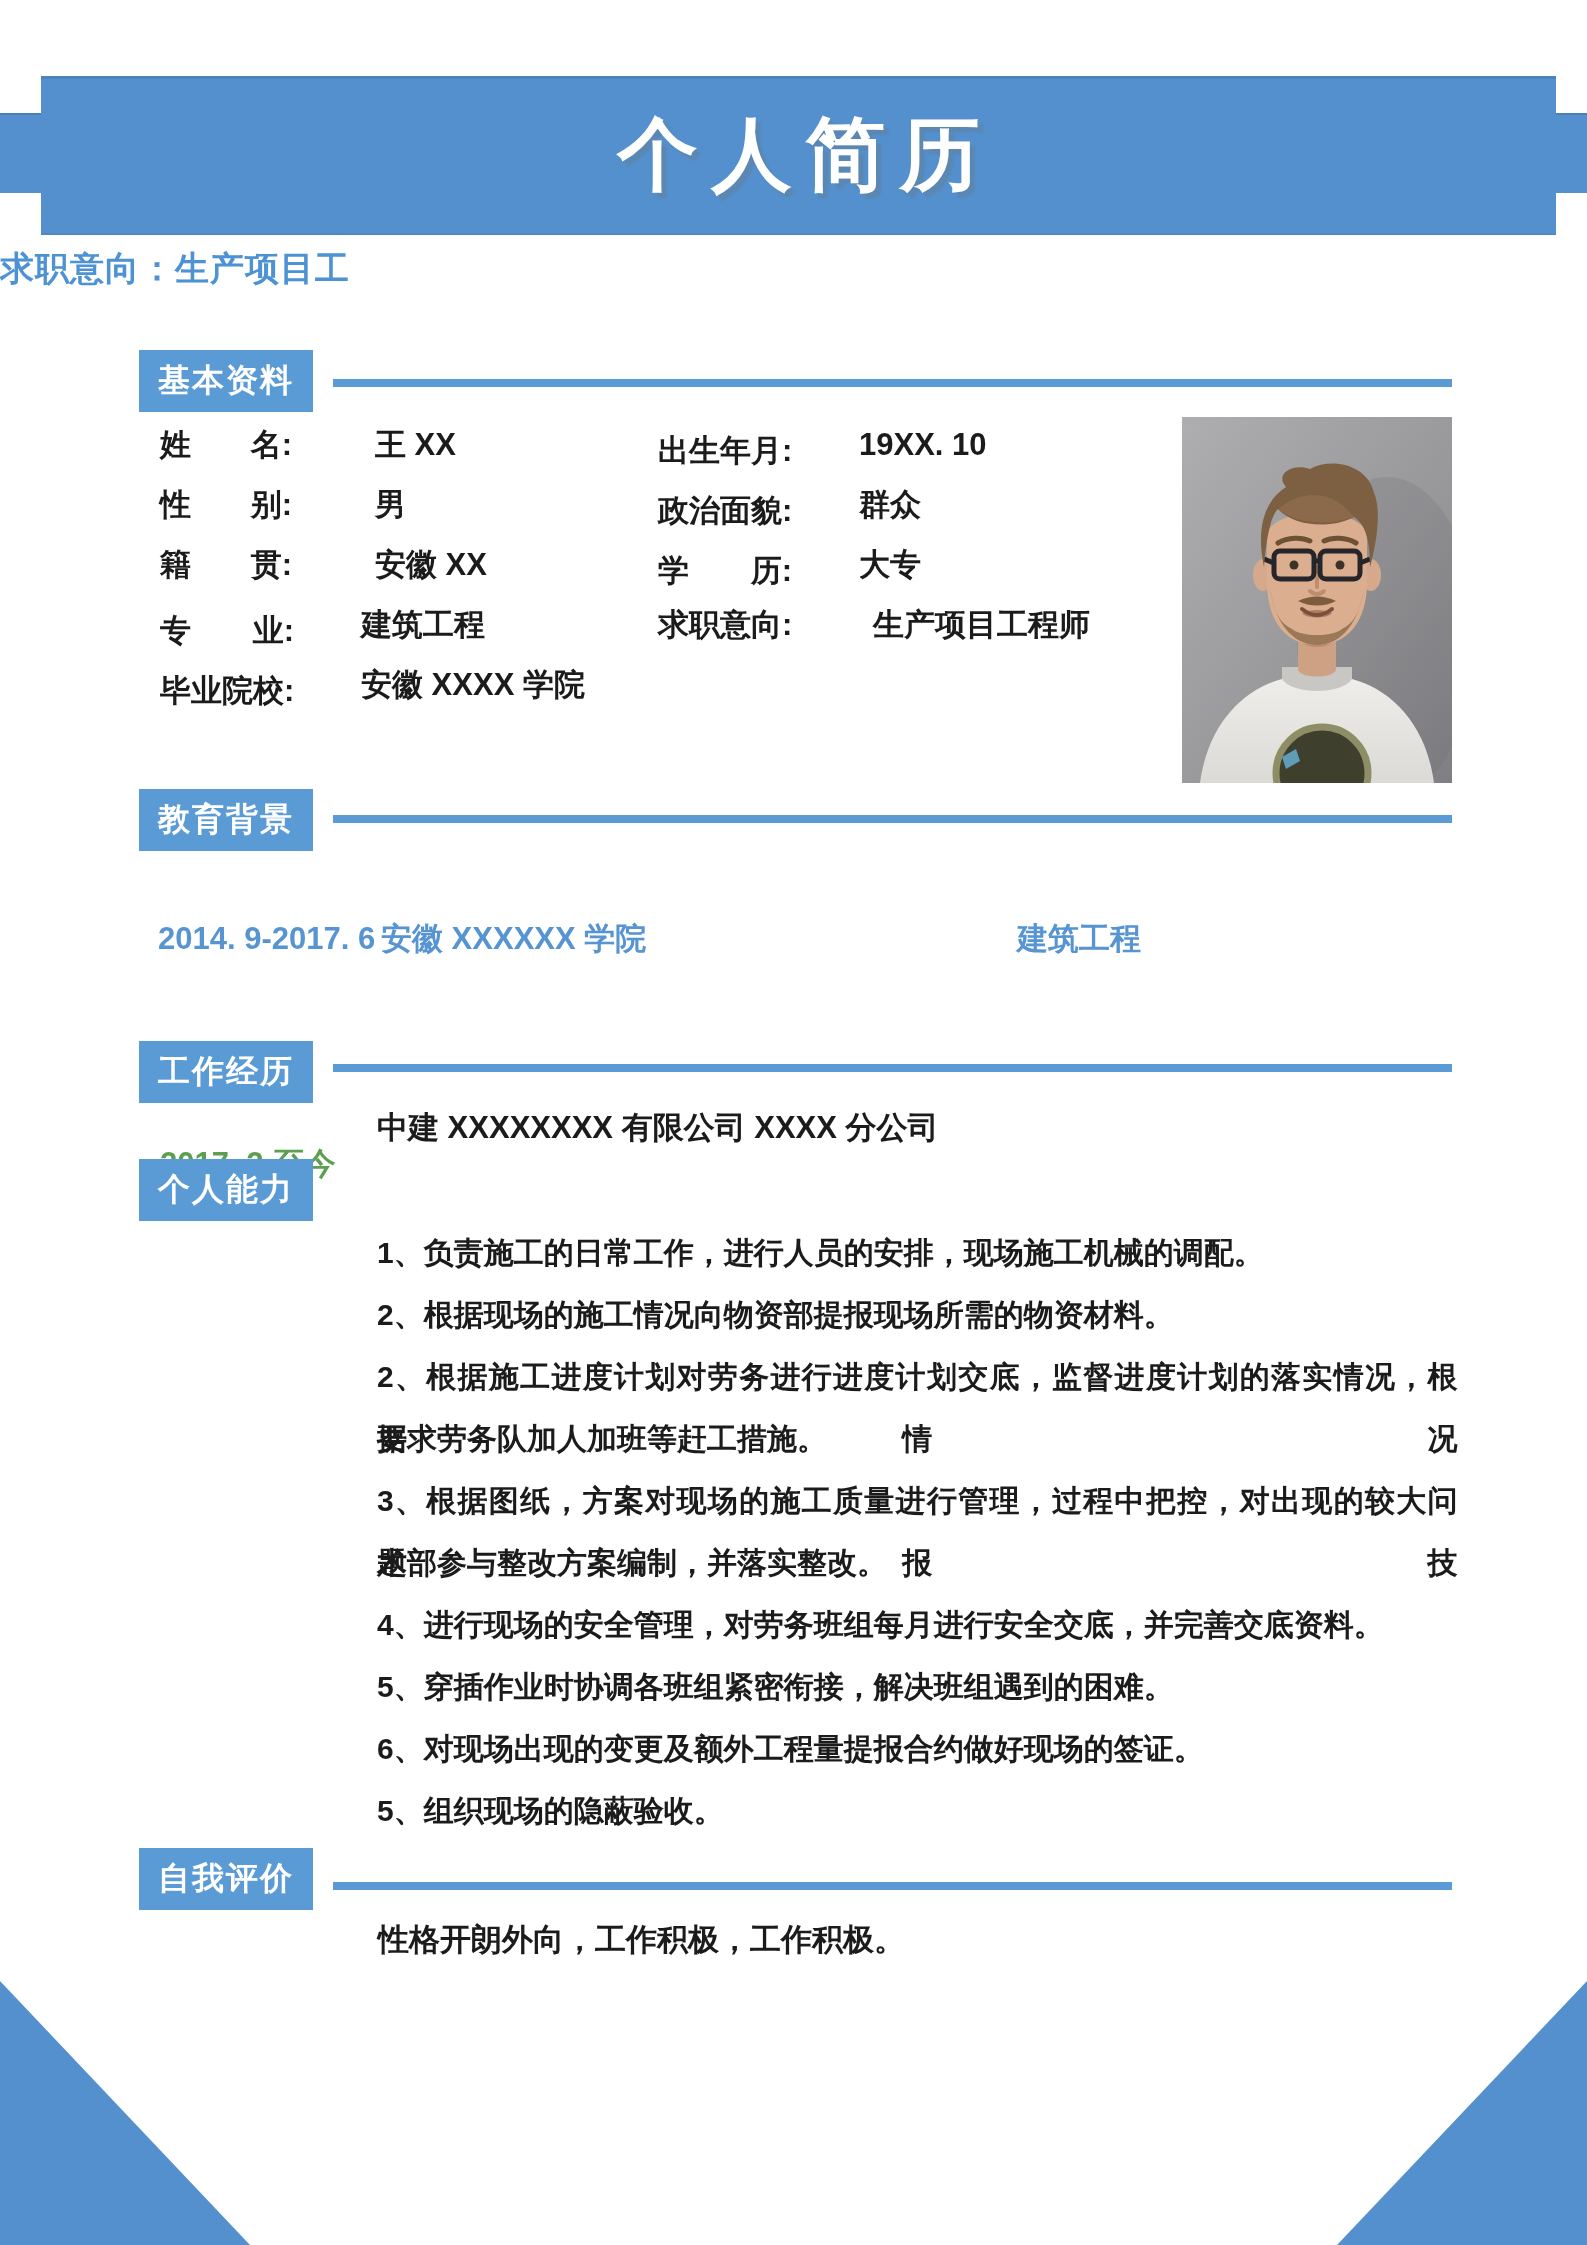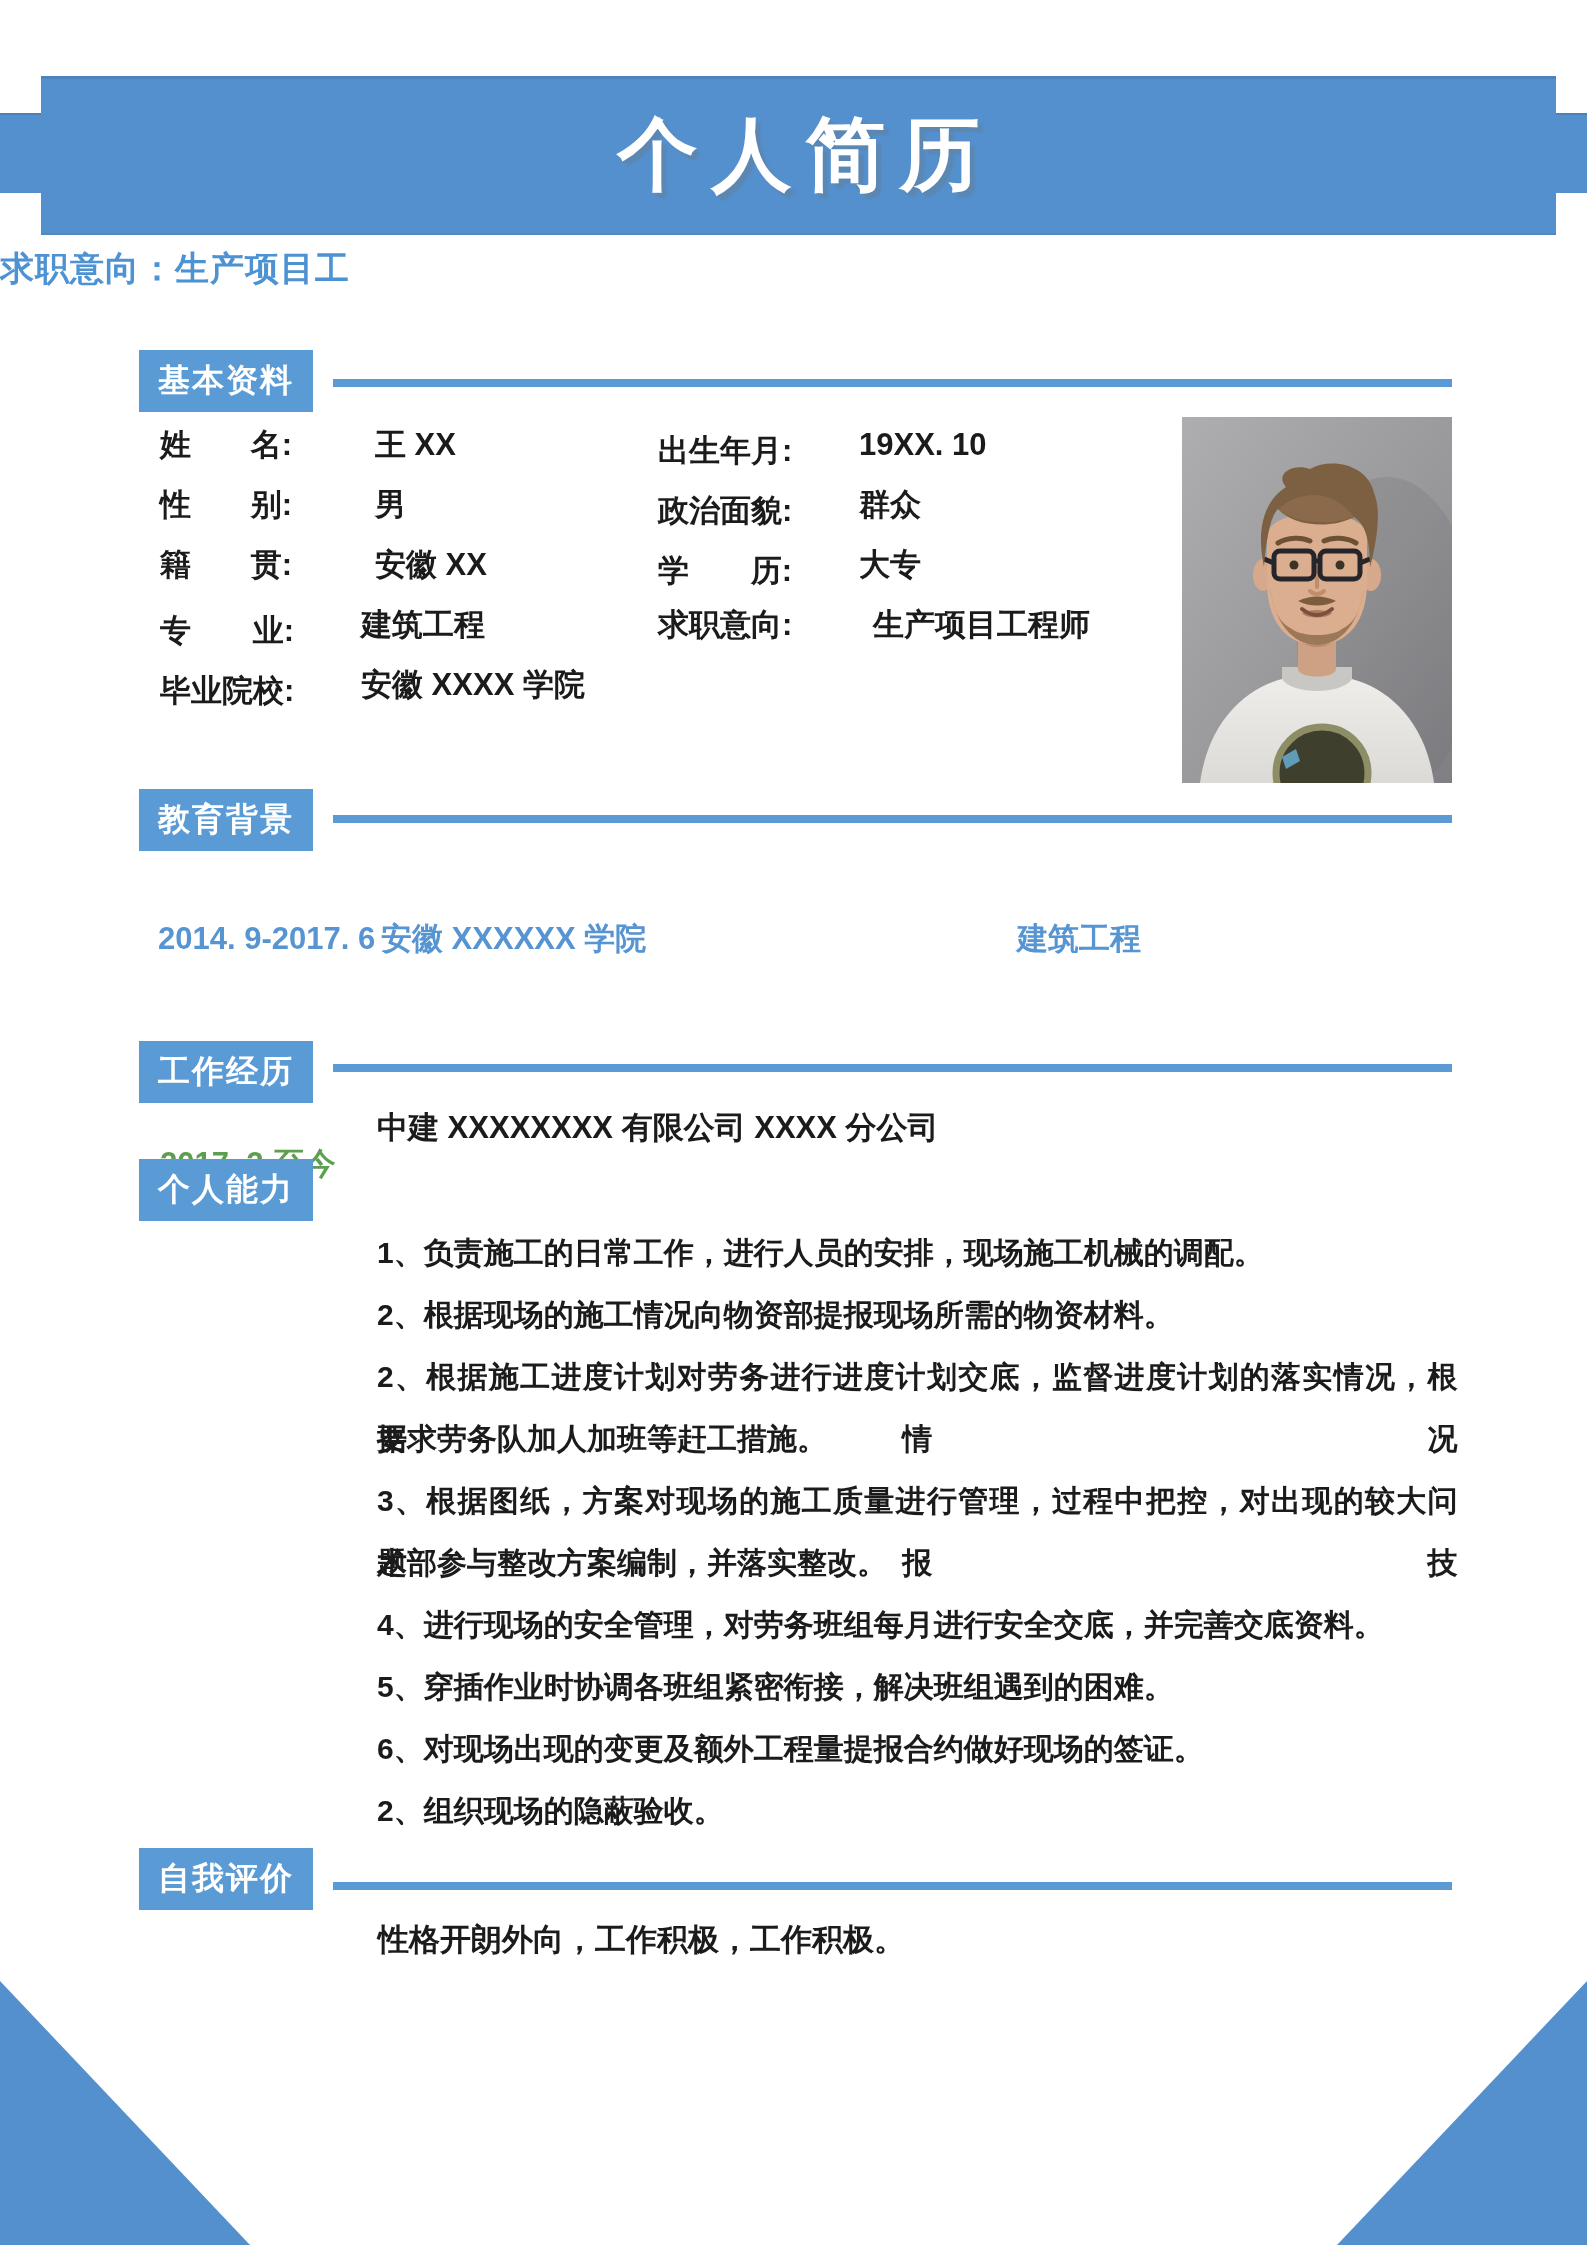--- a/index.html
+++ b/index.html
@@ -270,21 +270,21 @@
       <div class="ability-line jfull">3、根据图纸，方案对现场的施工质量进行管理，过程中把控，对出现的较大问题报技</div>
 
       <div class="ability-line">术部参与整改方案编制，并落实整改。</div>
 
       <div class="ability-line">4、进行现场的安全管理，对劳务班组每月进行安全交底，并完善交底资料。</div>
 
       <div class="ability-line">5、穿插作业时协调各班组紧密衔接，解决班组遇到的困难。</div>
 
       <div class="ability-line">6、对现场出现的变更及额外工程量提报合约做好现场的签证。</div>
 
-      <div class="ability-line">2、组织现场的隐蔽验收。</div>
+      <div class="ability-line">5、组织现场的隐蔽验收。</div>
     </div>
 
   <div class="sec-box" style="top:1848px;">自我评价</div>
   <div class="sec-line" style="top:1882px;"></div>
   <div class="eval-text">性格开朗外向，工作积极，工作积极。</div>
 
   <div class="tri tri-left"></div>
   <div class="tri tri-right"></div>
 
 </div>

